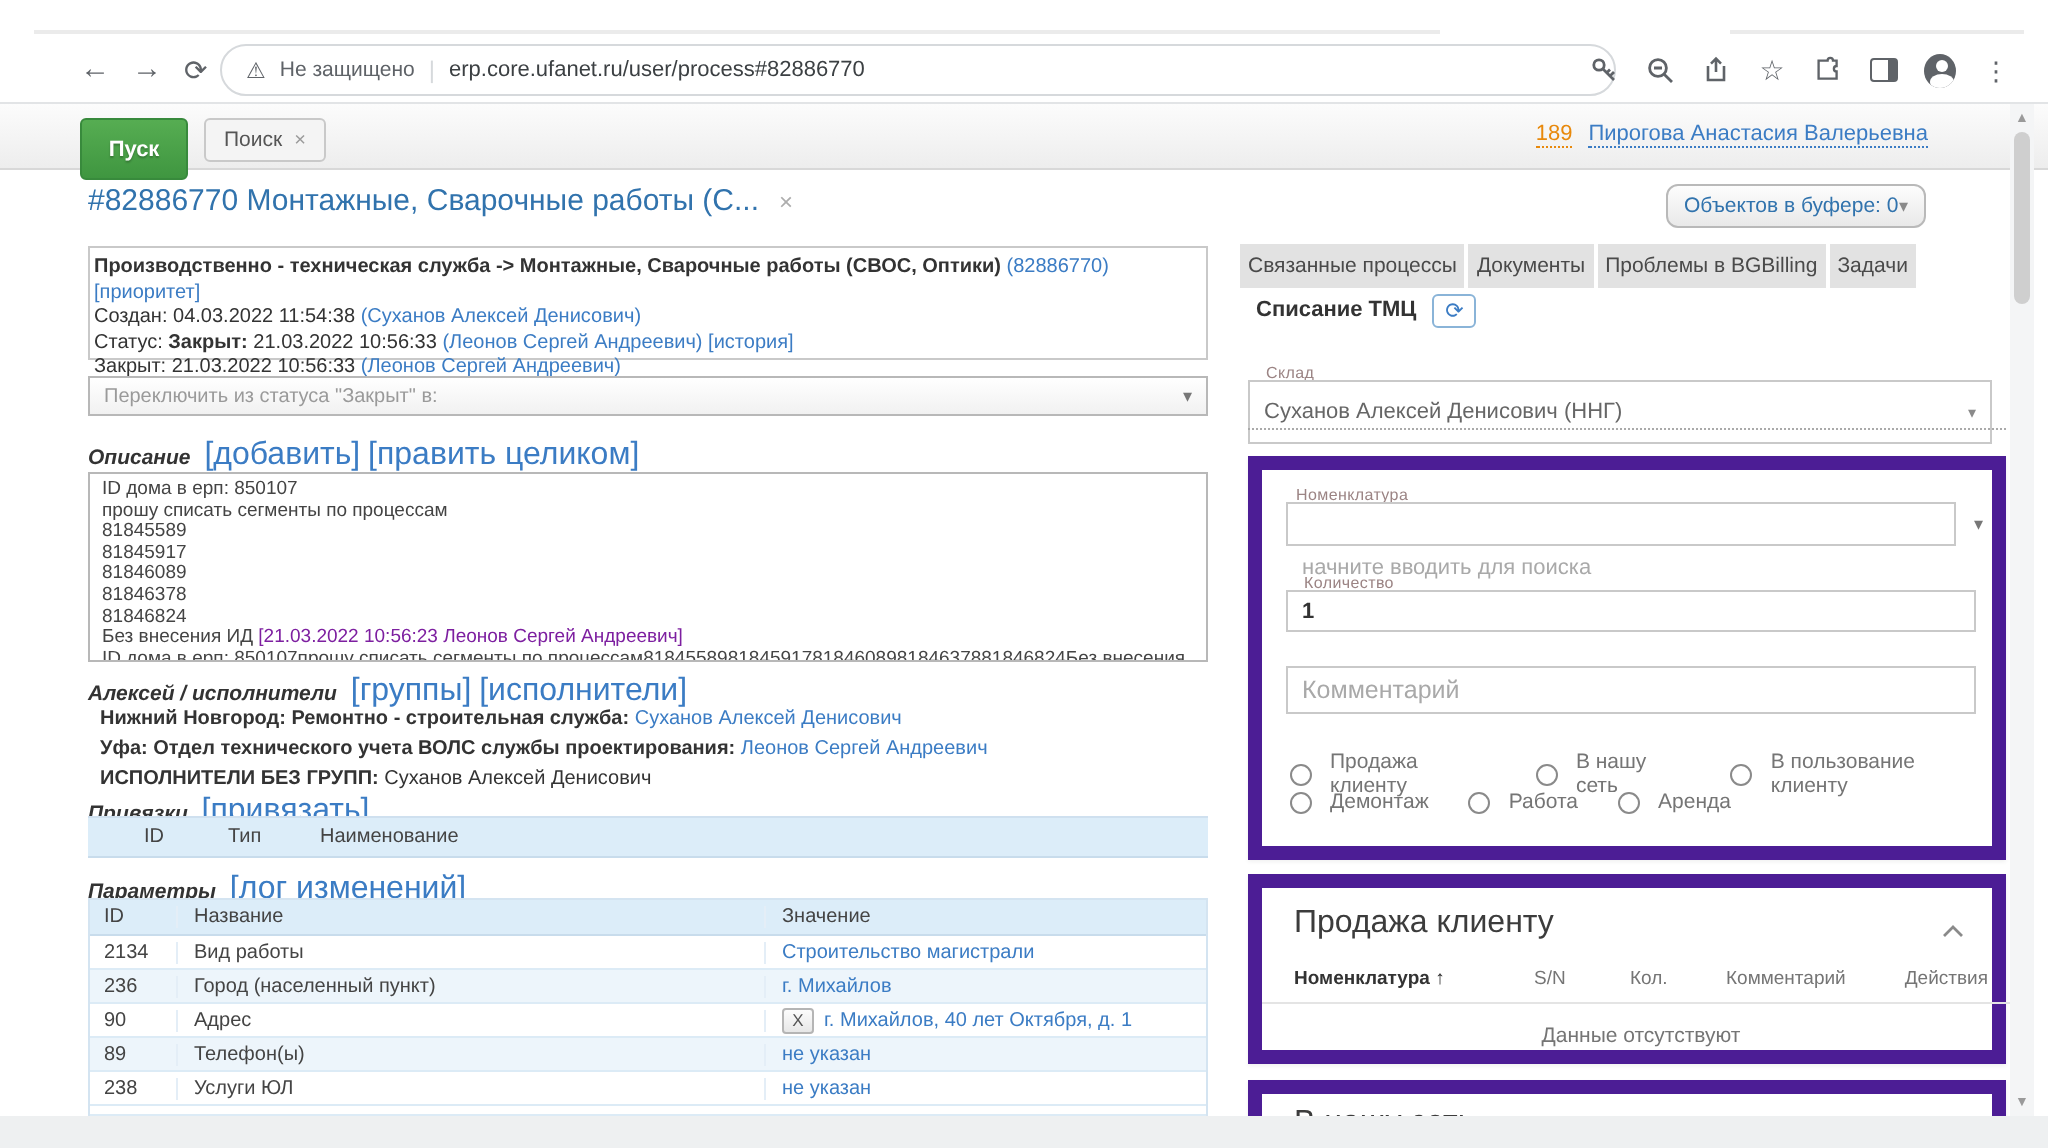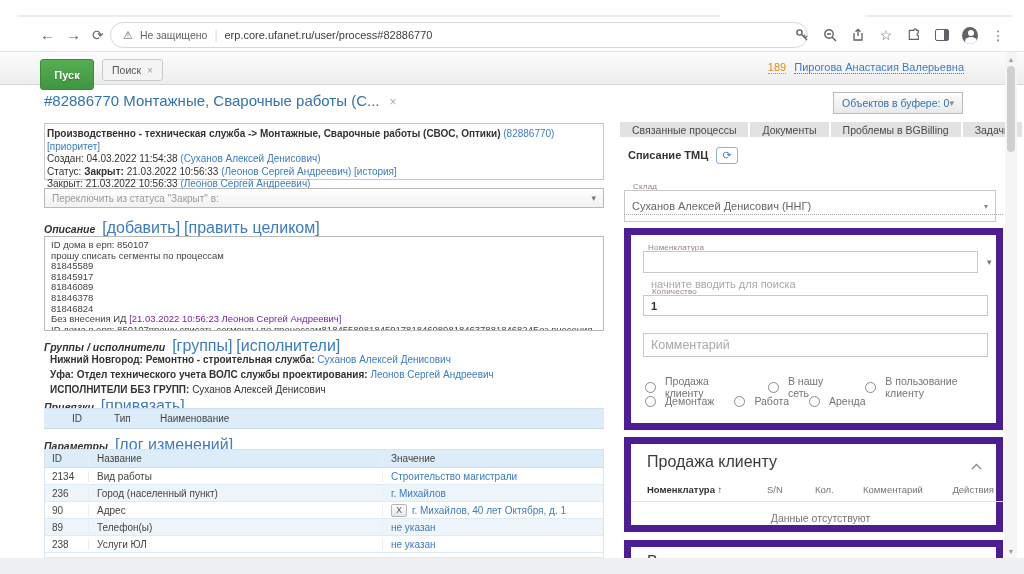--- a/index.html
+++ b/index.html
@@ -35,21 +35,21 @@
   .uname { color:#3b7cc4; border-bottom:1px dotted #3b7cc4; cursor:pointer; }
 
   
   .lnk { color:#3b7cc4; cursor:pointer; }
   .bld { font-weight:bold; color:#333; }
   .purple { color:#7d1fa0; }
 
   
   .ptitle { left:44px; top:92px; font-size:15px; color:#3173ad; cursor:default; }
   .ptitle .tclose { color:#adadad; font-size:12px; margin-left:10px; cursor:pointer; }
-  .bufferbtn { left:833px; top:92px; width:130px; height:22px; background:linear-gradient(#fdfdfd,#e9e9e9); border:1px solid #b9b9b9; border-radius:0; display:flex; align-items:center; justify-content:space-between; padding:0 8px; font-size:10.5px; color:#3173ad; cursor:pointer; }
+  .bufferbtn { left:833px; top:92px; width:130px; height:22px; background:linear-gradient(#fdfdfd,#e9e9e9); border:1px solid #b9b9b9; border-radius:6px; display:flex; align-items:center; justify-content:space-between; padding:0 8px; font-size:10.5px; color:#3173ad; cursor:pointer; }
   .bufferbtn .arr { color:#8a8a8a; font-size:9px; }
   .infobox { left:44px; top:123px; width:560px; height:57px; border:1px solid #c9c9c9; padding:4px 2px; font-size:10px; color:#333; line-height:12.6px; }
   .switcher { left:44px; top:188px; width:560px; height:20px; border:1px solid #b8b8b8; background:linear-gradient(#fff,#f1f1f1); display:flex; align-items:center; justify-content:space-between; padding:0 7px; font-size:10px; color:#9a9a9a; cursor:pointer; }
   .switcher .arr { color:#777; font-size:9px; }
   .sechead { font-size:10.5px; color:#333; }
   .sechead b { margin-right:4px;font-style:italic; }
   .sechead .lnk { font-size:16px; margin-right:1px; }
   .descbox { left:44px; top:236px; width:560px; height:95px; border:1px solid #b8b8b8; padding:3px 6px; font-size:9.5px; color:#444; line-height:10.6px; overflow:hidden; }
   .grp-line { font-size:10px; line-height:15px; color:#333; }
   .btable { left:44px; top:408px; width:560px; border-top:1px solid #cfe0ef; }
@@ -59,21 +59,21 @@
   .prow { display:flex; height:17px; align-items:center; font-size:10px; color:#444; border-bottom:1px solid #dcebf6; background:#fff; }
   .prow.alt { background:#edf5fb; }
   .prow.phead { background:#dcedf9; height:18px; border-bottom:1px solid #c8dcec; }
   .c-id { width:44px; padding-left:7px; border-right:1px solid #e4eef7; }
   .c-name { flex:1; padding-left:8px; border-right:1px solid #e4eef7; }
   .c-val { width:220px; padding-left:8px; display:flex; align-items:center; gap:5px; }
   .xbtn { width:16px; height:13px; border:1px solid #b5b5b5; border-radius:2px; background:linear-gradient(#fcfcfc,#e7e7e7); color:#555; font-size:8.5px; display:flex; align-items:center; justify-content:center; cursor:pointer; }
 
   
   .rtabs { left:620px; top:122px; display:flex; gap:2px; }
-  .rtab { height:15px; background:#e2e2e2; color:#4a4a4a; font-size:10.5px; display:flex; align-items:center; padding:0 12px; cursor:pointer; }
+  .rtab { height:22px; background:#e2e2e2; color:#4a4a4a; font-size:10.5px; display:flex; align-items:center; padding:0 4px; cursor:pointer; }
   .activetabrow { left:620px; top:146px; display:flex; align-items:center; gap:6px; }
   .activetab { font-size:11px; font-weight:bold; color:#333; padding:3px 2px 3px 8px; cursor:pointer; }
   .refreshbtn { width:22px; height:17px; border:1px solid #8ab4d8; border-radius:3px; background:#fff; color:#3b7cc4; font-size:11px; display:flex; align-items:center; justify-content:center; cursor:pointer; }
   .mlabel { font-size:8px; color:#9b8484; letter-spacing:.2px; }
   .mselect { border:1px solid #c9c9c9; background:#fff; display:flex; align-items:center; justify-content:space-between; padding:0 7px; cursor:pointer; }
   .mselect .val { font-size:11px; color:#666; white-space:nowrap; overflow:hidden; }
   .mselect .arr { color:#8a8a8a; font-size:8px; }
   .dotline { border-bottom:1px dotted #aaa; }
   .card { border:7px solid #4c1d95; background:#fff; box-shadow:0 1px 2px rgba(0,0,0,.06); }
   .minput { border:1px solid #c9c9c9; background:#fff; font-family:"Liberation Sans",sans-serif; padding:0 7px; width:100%; height:100%; outline:none; }
@@ -206,21 +206,21 @@
     <div>81845589</div>
     <div>81845917</div>
     <div>81846089</div>
     <div>81846378</div>
     <div>81846824</div>
     <div><span>Без внесения ИД </span><span class="purple">[21.03.2022 10:56:23 Леонов Сергей Андреевич]</span></div>
     <div><span>ID дома в ерп: 850107прошу списать сегменты по процессам8184558981845917818460898184637881846824Без внесения ИД </span></div>
   </div>
 
   <div class="abs sechead" style="left:44px;top:337px;">
-    <b>Группы / исполнители</b>
+    <b>Алексей / исполнители</b>
     <span class="lnk">[группы]</span>
     <span class="lnk">[исполнители]</span>
   </div>
   <div class="abs" style="left:50px;top:352px;">
     <div class="grp-line">
       <span class="bld">Нижний Новгород: Ремонтно - строительная служба:</span>
       <span class="lnk">Суханов Алексей Денисович</span>
     </div>
     <div class="grp-line">
       <span class="bld">Уфа: Отдел технического учета ВОЛС службы проектирования:</span>

